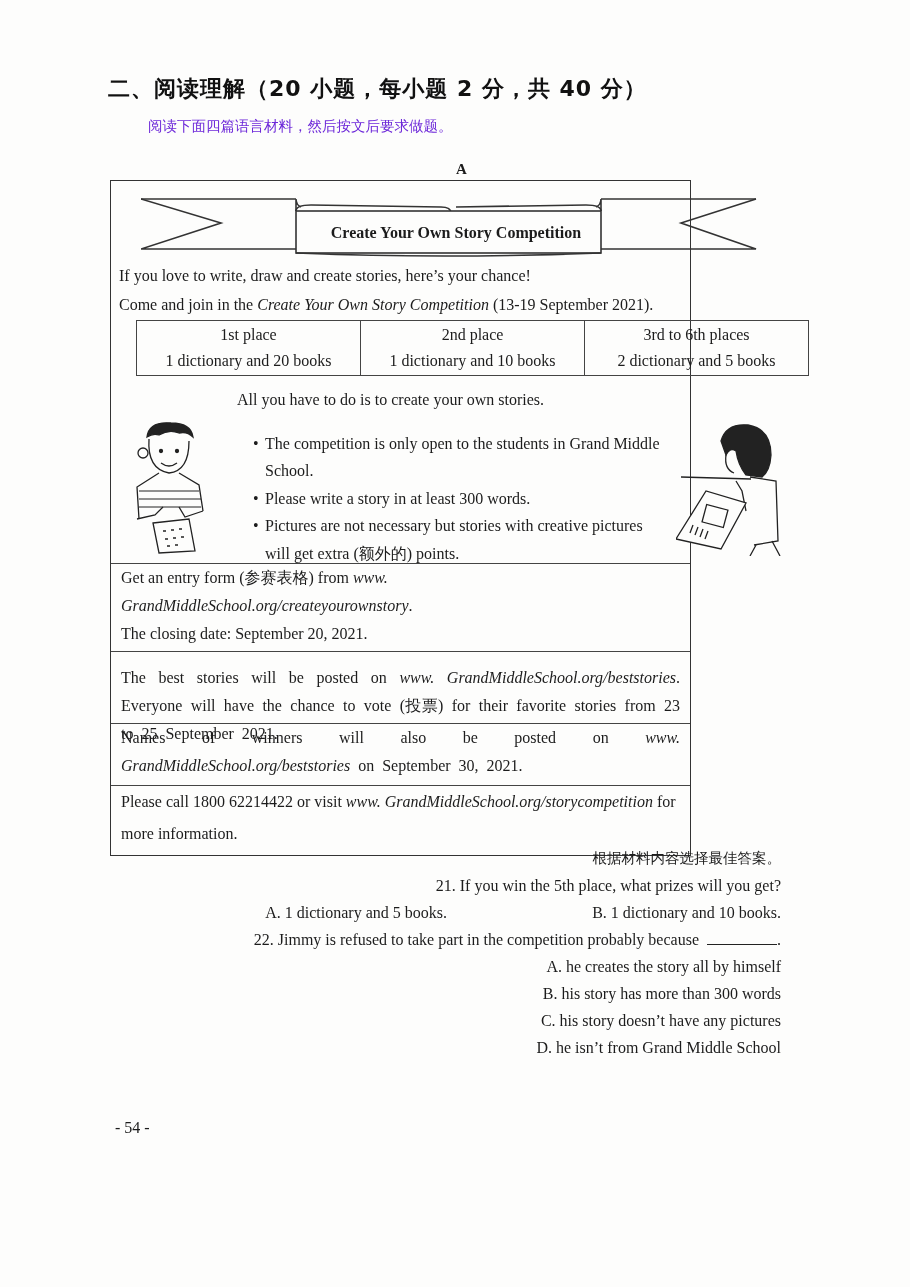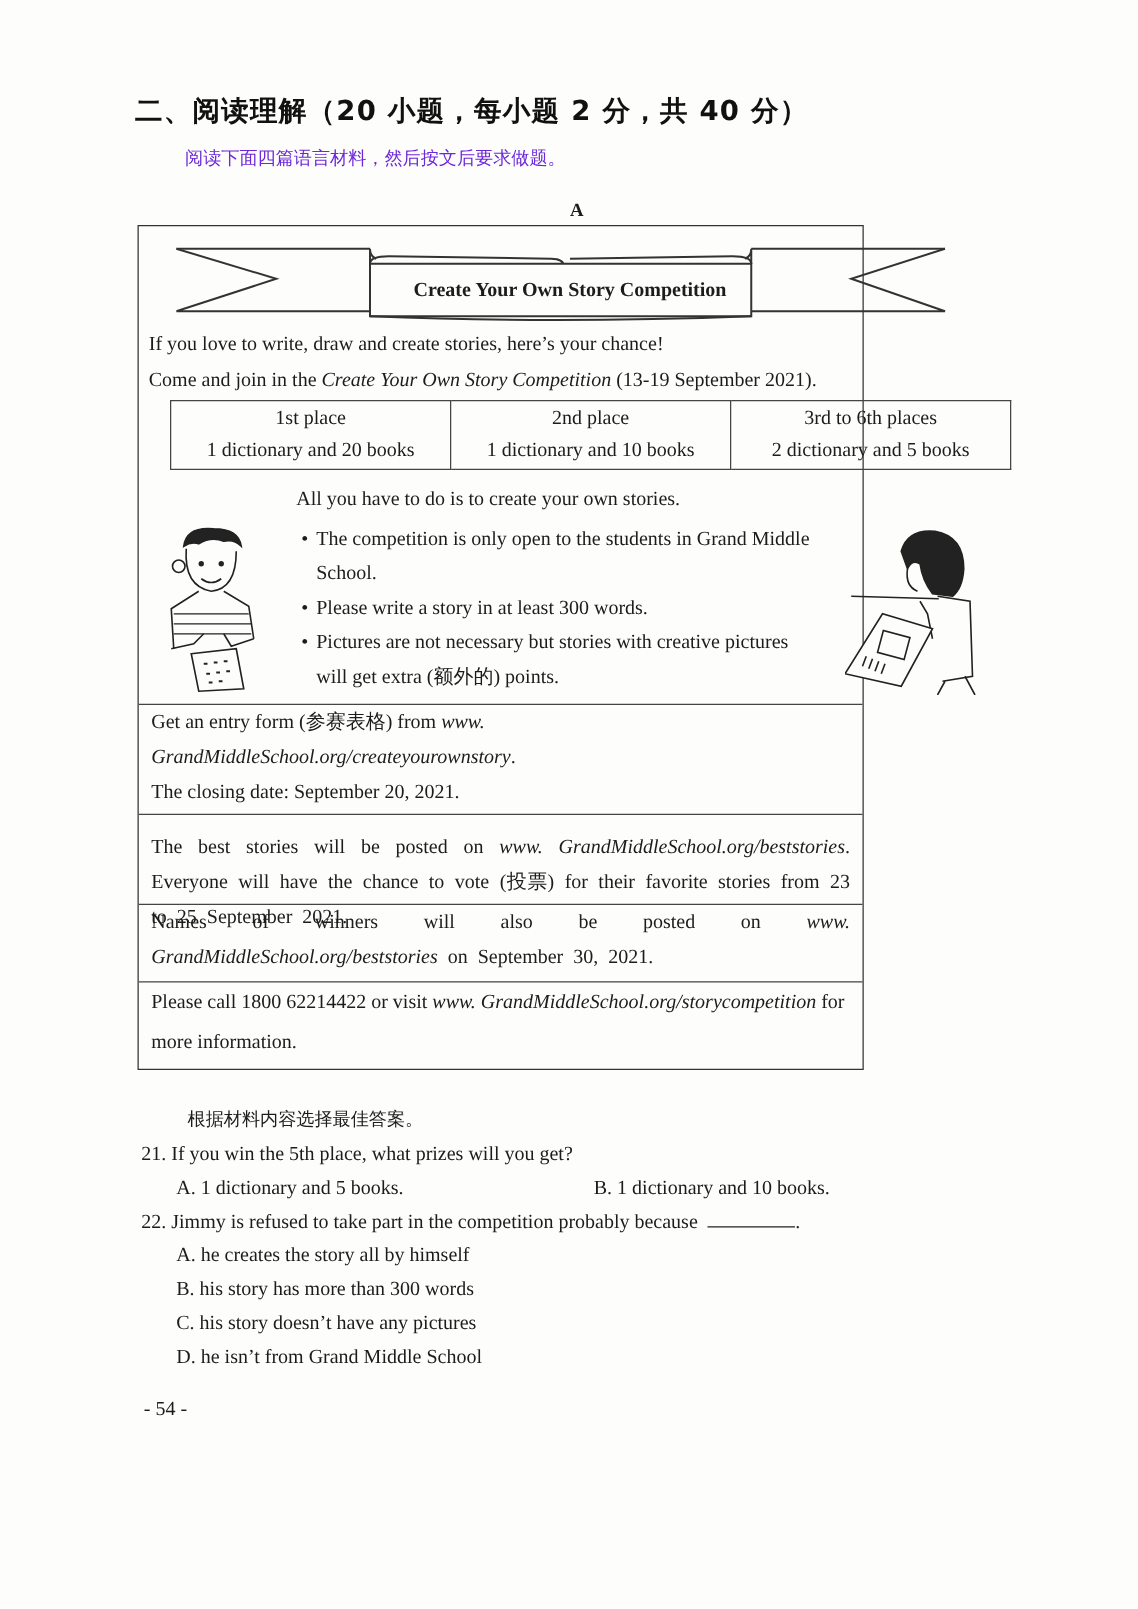--- a/index.html
+++ b/index.html
@@ -49,36 +49,36 @@
     }
     .prize-table td {
       border: 1.2px solid #444;
       text-align: center; line-height: 26px;
       padding: 1px 4px; width: 33.3%;
     }
     .rules {
       position: absolute; left: 126px; top: 205px;
       font-size: 16px; line-height: 27.5px;
     }
-    .rules ul { margin: 4px; padding: 0; list-style: none; }
+    .rules ul { margin: 16px; padding: 0; list-style: none; }
     .rules li { position: relative; padding-left: 12px; }
     .rules li::before { content: "•"; position: absolute; left: 0; }
     .boy { position: absolute; left: 18px; top: 238px; }
     .girl { position: absolute; left: 565px; top: 240px; }
     .box {
       position: absolute; left: 0; width: 100%;
       font-size: 16px; line-height: 28px;
       padding: 0 10px; box-sizing: border-box;
     }
     .box i { font-style: italic; }
     .box-border { border-top: 1.5px solid #444; }
     .justify { text-align: justify; text-align-last: left; word-spacing: 4px; }
     .question-block {
-      position: absolute; left: 113px; top: 883px;
-      font-size: 16px; line-height: 27px;
+      position: absolute; left: 113px; top: 845px;
+      font-size: 16px; line-height: 27px; text-align: right;
     }
     .q-instr {
       font-family: "DejaVu Serif", serif; font-size: 14.5px;
       margin-left: 37px;
     }
     .q-stem { }
     .opt { margin-left: 28px; }
     .opt-row { display: flex; }
     .opt-row .opt { width: 306px; }
     .blank { display: inline-block; width: 70px; border-bottom: 1px solid #222; margin-left: 8px; height: 16px; vertical-align: baseline; }

